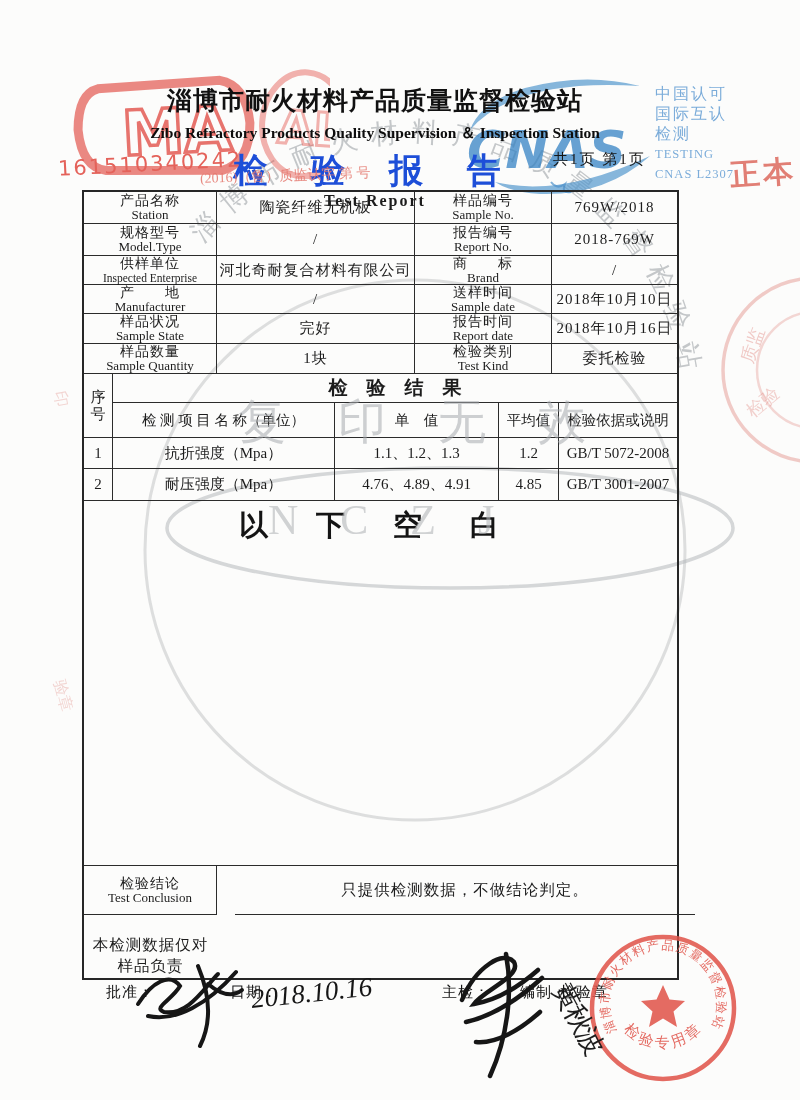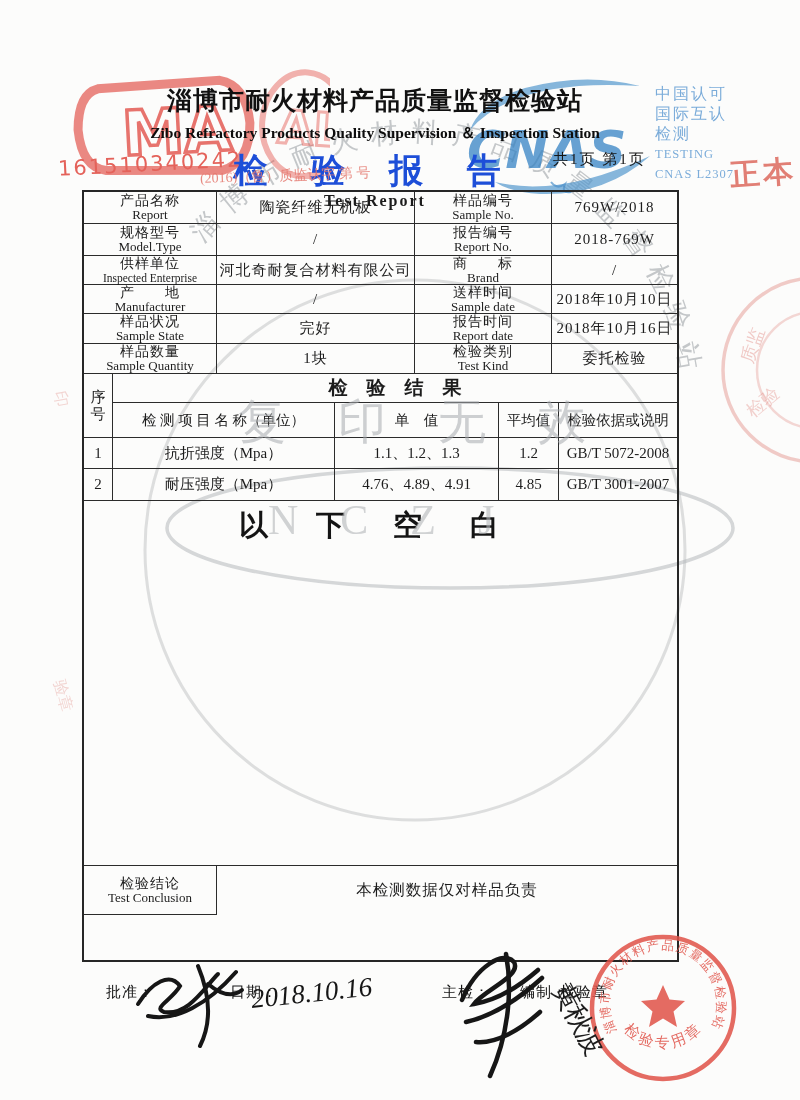--- a/index.html
+++ b/index.html
@@ -20,21 +20,21 @@
   .cma-cert{position:absolute;left:200px;top:167px;font-size:14px;color:#e4766c;transform:rotate(-2deg);opacity:.85;}
   .original-mark{position:absolute;left:730px;top:153px;font-size:30px;font-weight:bold;color:#dd6a5e;transform:rotate(-4deg);letter-spacing:3px;opacity:.85;}
   .cnas-lines{position:absolute;left:655px;top:84px;color:#6ea4d6;font-size:16px;line-height:20px;letter-spacing:2px;opacity:.9;}
   .cnas-lines .lat{font-size:12.5px;letter-spacing:1px;}
   
   .doc-table{position:absolute;left:82px;top:190px;width:597px;border:2px solid #262626;box-sizing:border-box;background:transparent;}
   .doc-table *{box-sizing:border-box;}
   .grid{display:grid;}
   .g-info{grid-template-columns:133px 198px 137px 125px;grid-auto-rows:auto;}
   .g-res{grid-template-columns:29px 222px 164px 60px 118px;grid-template-rows:29px 35px 31px 32px;}
-  .g-bot{grid-template-columns:133px 460px;grid-template-rows:49px 45px;}
+  .g-bot{grid-template-columns:133px 460px;grid-template-rows:49px 45px;gap:18px;}
   .cell{border-right:1.6px solid #2b2b2b;border-bottom:1.6px solid #2b2b2b;display:flex;flex-direction:column;align-items:center;justify-content:center;text-align:center;padding:14px 2px;}
   .cell.lastcol{border-right:none;}
   .cell.lastrow{border-bottom:none;}
   .lab-cn{font-size:14px;letter-spacing:1px;line-height:15px;}
   .lab-en{font-size:13px;line-height:14px;}
   .val{font-size:15px;letter-spacing:1px;}
   .r32{height:32px}.r29{height:29px}.r28{height:28px}.r30{height:30px}
   .sn-cell{grid-row:1/3;grid-column:1;}
   .sn-cell span{display:inline-block;width:1.1em;font-size:15px;line-height:17px;word-break:break-all;}
   .res-title{grid-column:2/6;font-size:19px;font-weight:bold;letter-spacing:0;}
@@ -109,21 +109,21 @@
     <div>检测</div>
     <div class="lat">TESTING</div>
     <div class="lat">CNAS L2307</div>
   </div>
 
   <div class="doc-table">
 
     <div class="grid g-info">
       <div class="cell r32">
           <div class="lab-cn">产品名称</div>
-          <div class="lab-en">Report</div>
+          <div class="lab-en">Station</div>
         </div>
       <div class="cell r32 val">陶瓷纤维无机板</div>
       <div class="cell r32">
           <div class="lab-cn">样品编号</div>
           <div class="lab-en">Sample No.</div>
         </div>
       <div class="cell r32 val lastcol">769W/2018</div>
 
       <div class="cell r32">
           <div class="lab-cn">规格型号</div>
@@ -206,20 +206,21 @@
 
     <div class="blank-cell">
       <div class="blank-note">以下空白</div>
     </div>
 
     <div class="grid g-bot">
       <div class="cell">
           <div class="lab-cn">检验结论</div>
           <div class="lab-en">Test Conclusion</div>
         </div>
+      <div class="cell lastcol conc-val">只提供检测数据，不做结论判定。</div>
       <div class="cell lastcol lastrow conc-val">本检测数据仅对样品负责</div>
     </div>
   </div>
 
   <div class="wm-invalid">复印无效</div>
   <div class="wm-letters">NCZJ</div>
 
   <div class="flabel" style="left:106px;top:983px;">批准：</div>
   <div class="flabel" style="left:230px;top:983px;">日期：</div>
   <div class="flabel" style="left:442px;top:983px;">主检：</div>

